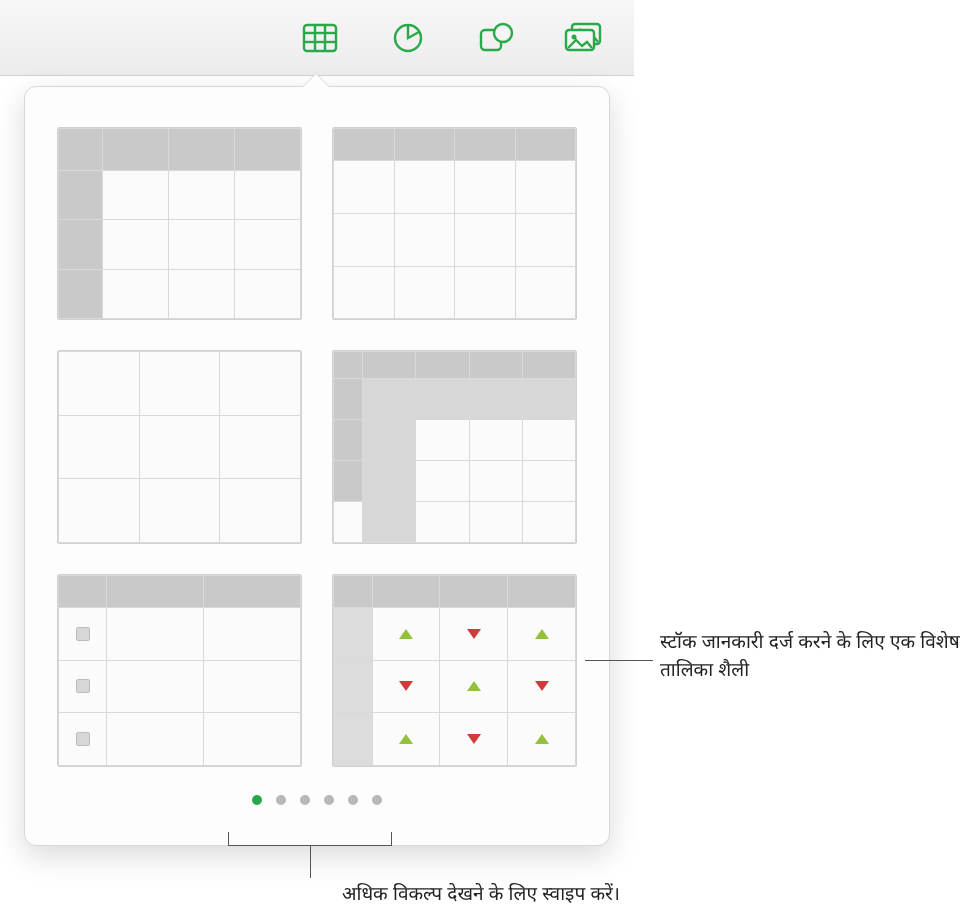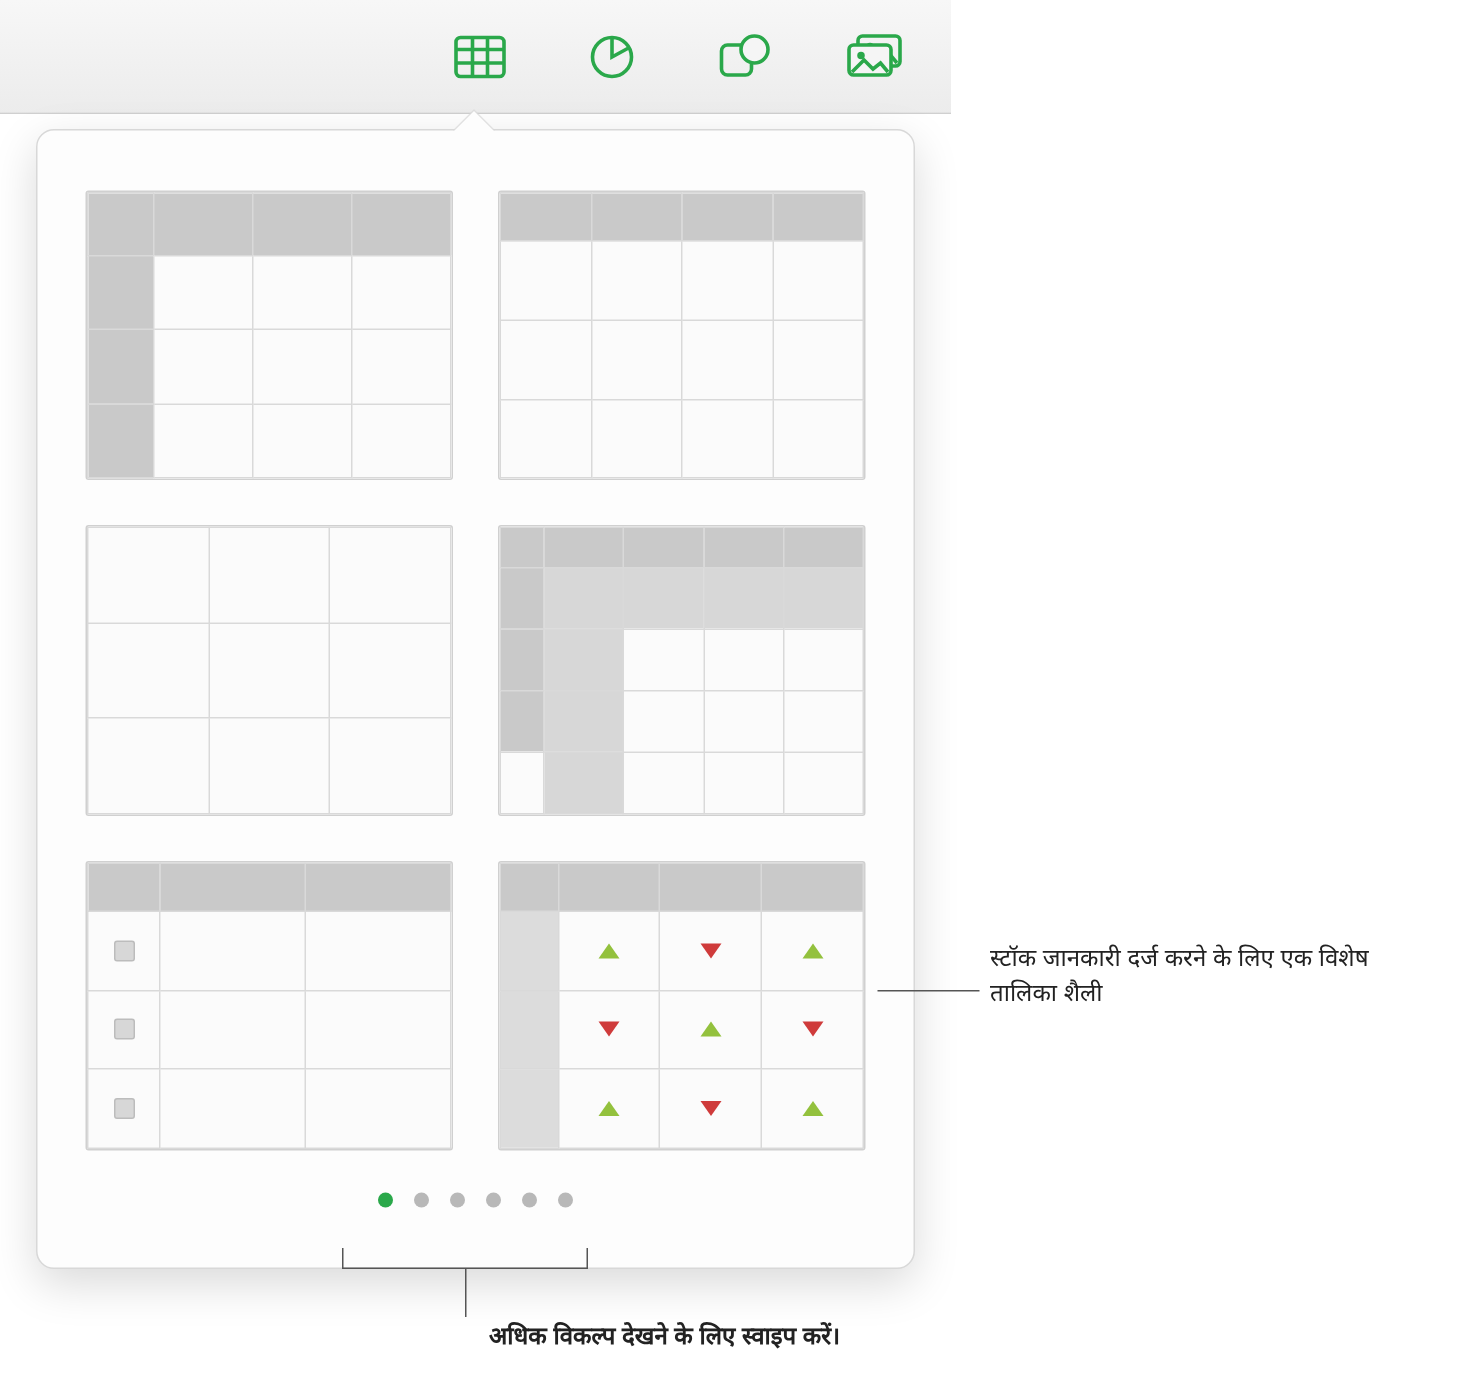--- a/index.html
+++ b/index.html
@@ -104,34 +104,33 @@
   }
   .dot {
     width:10px;height:10px;border-radius:50%;
     background:#b8b8b8;
   }
   .dot.active { background:#2aa84a; }
 
   
   .callout {
     position:absolute;
-    font-size:16px;
+    font-size:19px;
     line-height:1.45;
     color:#222;
   }
   .callout.right {
     left: 660px;
     top: 628px;
     width: 300px;
   }
   .callout.bottom {
-    left: 326px;
+    left: 342px;
     top: 880px;
     width: 400px;
-    font-weight: bold;
   }
   .lead-line { position:absolute; background:#555; }
   .lead-h { height:1px; }
   .lead-v { width:1px; }
   
   .bracket {
     position:absolute;
     left:228px; top:832px;
     width:164px; height:14px;
     border:1px solid #555;

